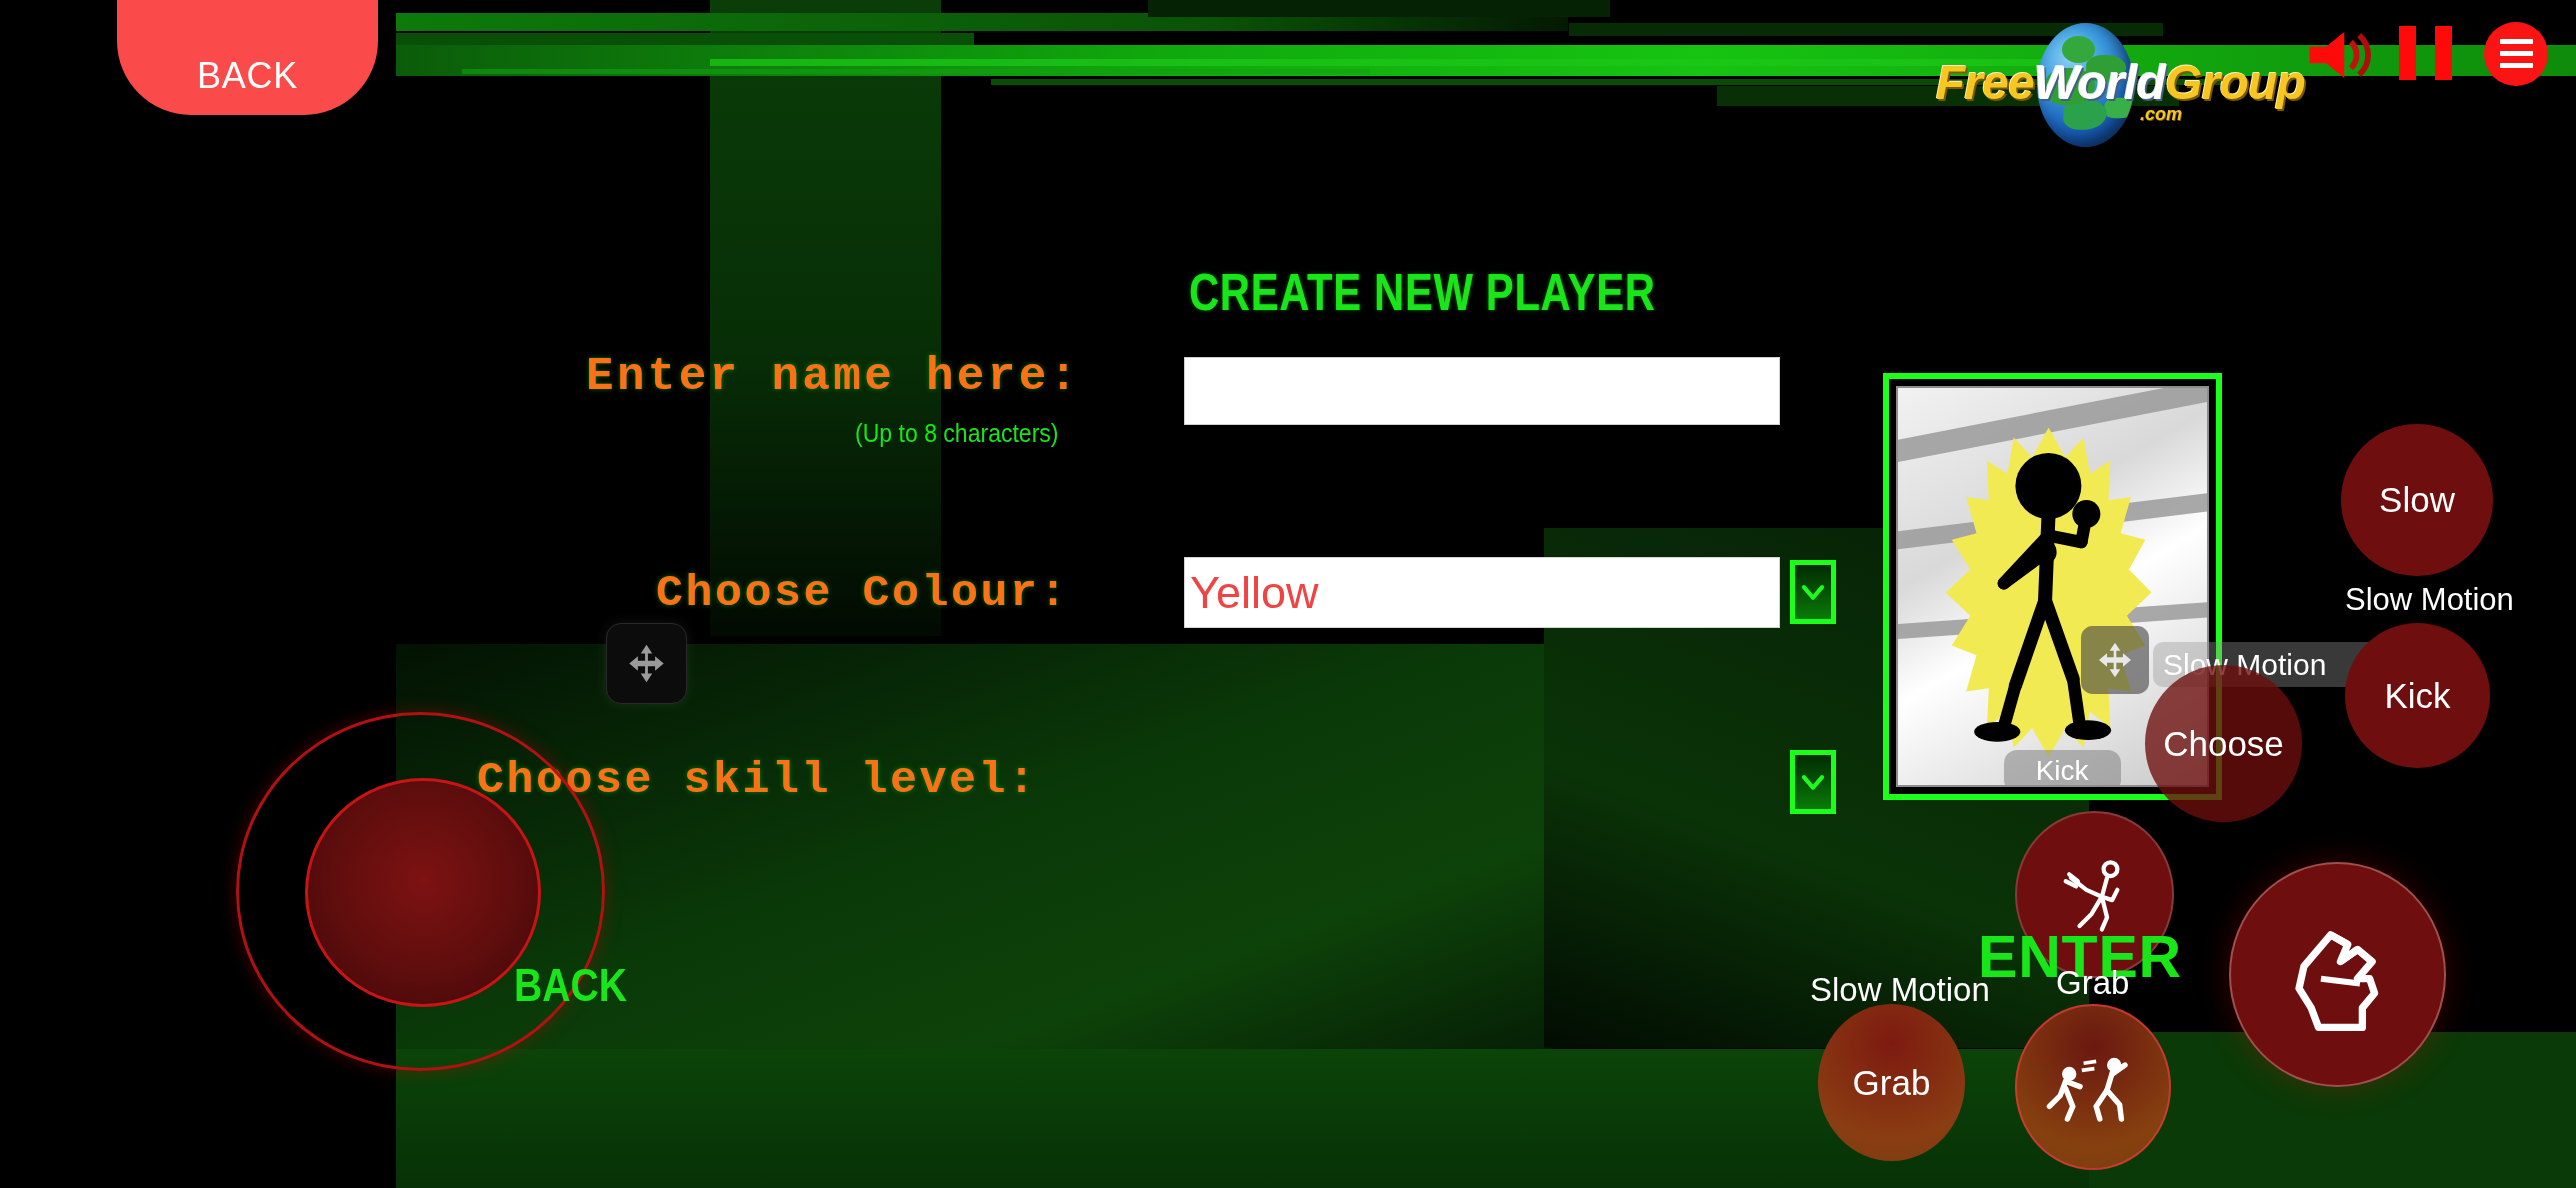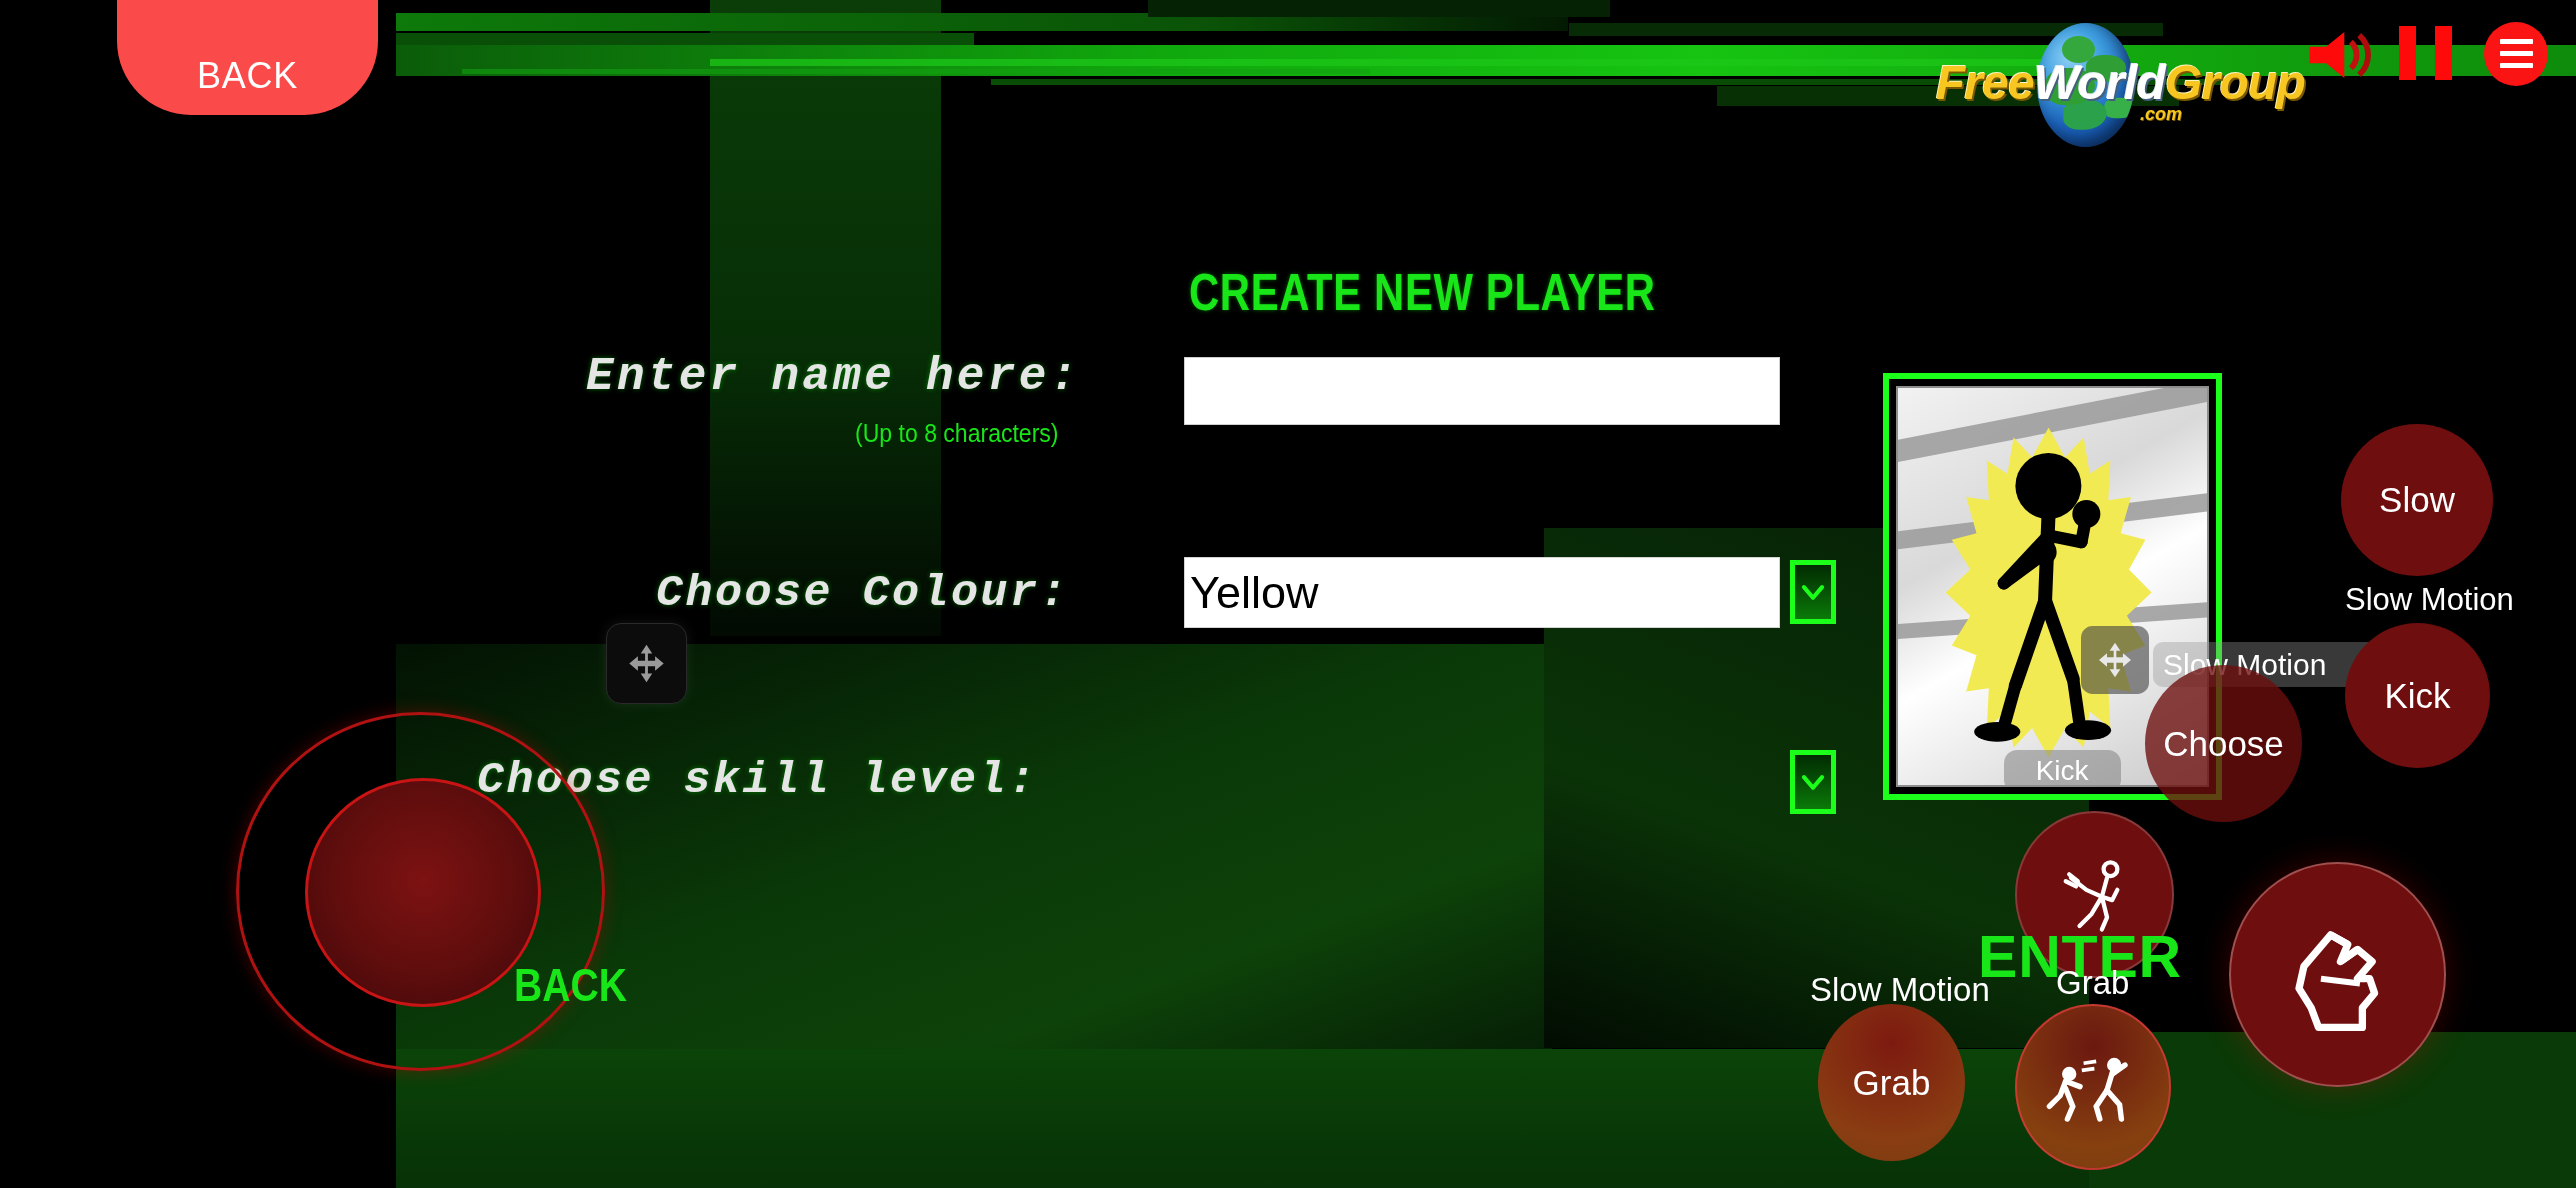--- a/index.html
+++ b/index.html
@@ -112,43 +112,42 @@
   .title-create {
     position:absolute; left:1189px; top:263px;
     color:#19e619; font-size:51px; font-weight:bold;
     font-family:"Liberation Sans Narrow","Liberation Sans",sans-serif;
     transform: scaleX(0.82); transform-origin: left center;
     letter-spacing:0.8px; white-space:nowrap;
     text-shadow:0 0 5px rgba(0,200,0,.5);
   }
   .lbl-mono {
     position:absolute;
-    color:#e5e5e5;
+    color:#f97316;
     font-family:"Liberation Mono","DejaVu Sans Mono",monospace;
     font-weight:bold; white-space:nowrap;
     text-shadow:0 0 5.8px rgba(0,190,0,.55);
-    font-style:italic;
   }
   #lbl-name { left:586px; top:351px; font-size:46px; letter-spacing:3.3px; }
   #lbl-hint {
     position:absolute; left:855px; top:419px;
     color:#19e619; font-size:25.6px; white-space:nowrap;
     font-family:"Liberation Sans Narrow","Liberation Sans",sans-serif;
     transform:scaleX(.9); transform-origin:left center;
   }
   #lbl-colour { left:656px; top:568px; font-size:45px; letter-spacing:2.5px; }
   #lbl-skill  { left:477px; top:755px; font-size:45px; letter-spacing:2.5px; }
 
   .field-white {
     position:absolute; background:#fff; border:1.7px solid #cfcfcf; box-sizing:border-box;
   }
   #name-input { left:1184px; top:357px; width:596px; height:68px; }
   .select-box {
     position:absolute; background:#fff; border:1.7px solid #d4d4d4; box-sizing:border-box;
-    color:#000000; font-size:45px;
+    color:#ef4444; font-size:45px;
     font-family:"Liberation Sans Narrow","Liberation Sans",sans-serif;
     display:flex; align-items:center; padding-left:5px;
   }
   #colour-select { left:1184px; top:557px; width:596px; height:71px; }
   #skill-select  { left:1184px; top:747px; width:596px; height:71px; }
   .chev-btn {
     position:absolute; width:46px; height:64px;
     border:5px solid #1bff1b; box-sizing:border-box;
     background: linear-gradient(180deg,#022b02 0%, #0a7a08 100%);
     display:flex; align-items:center; justify-content:center;

